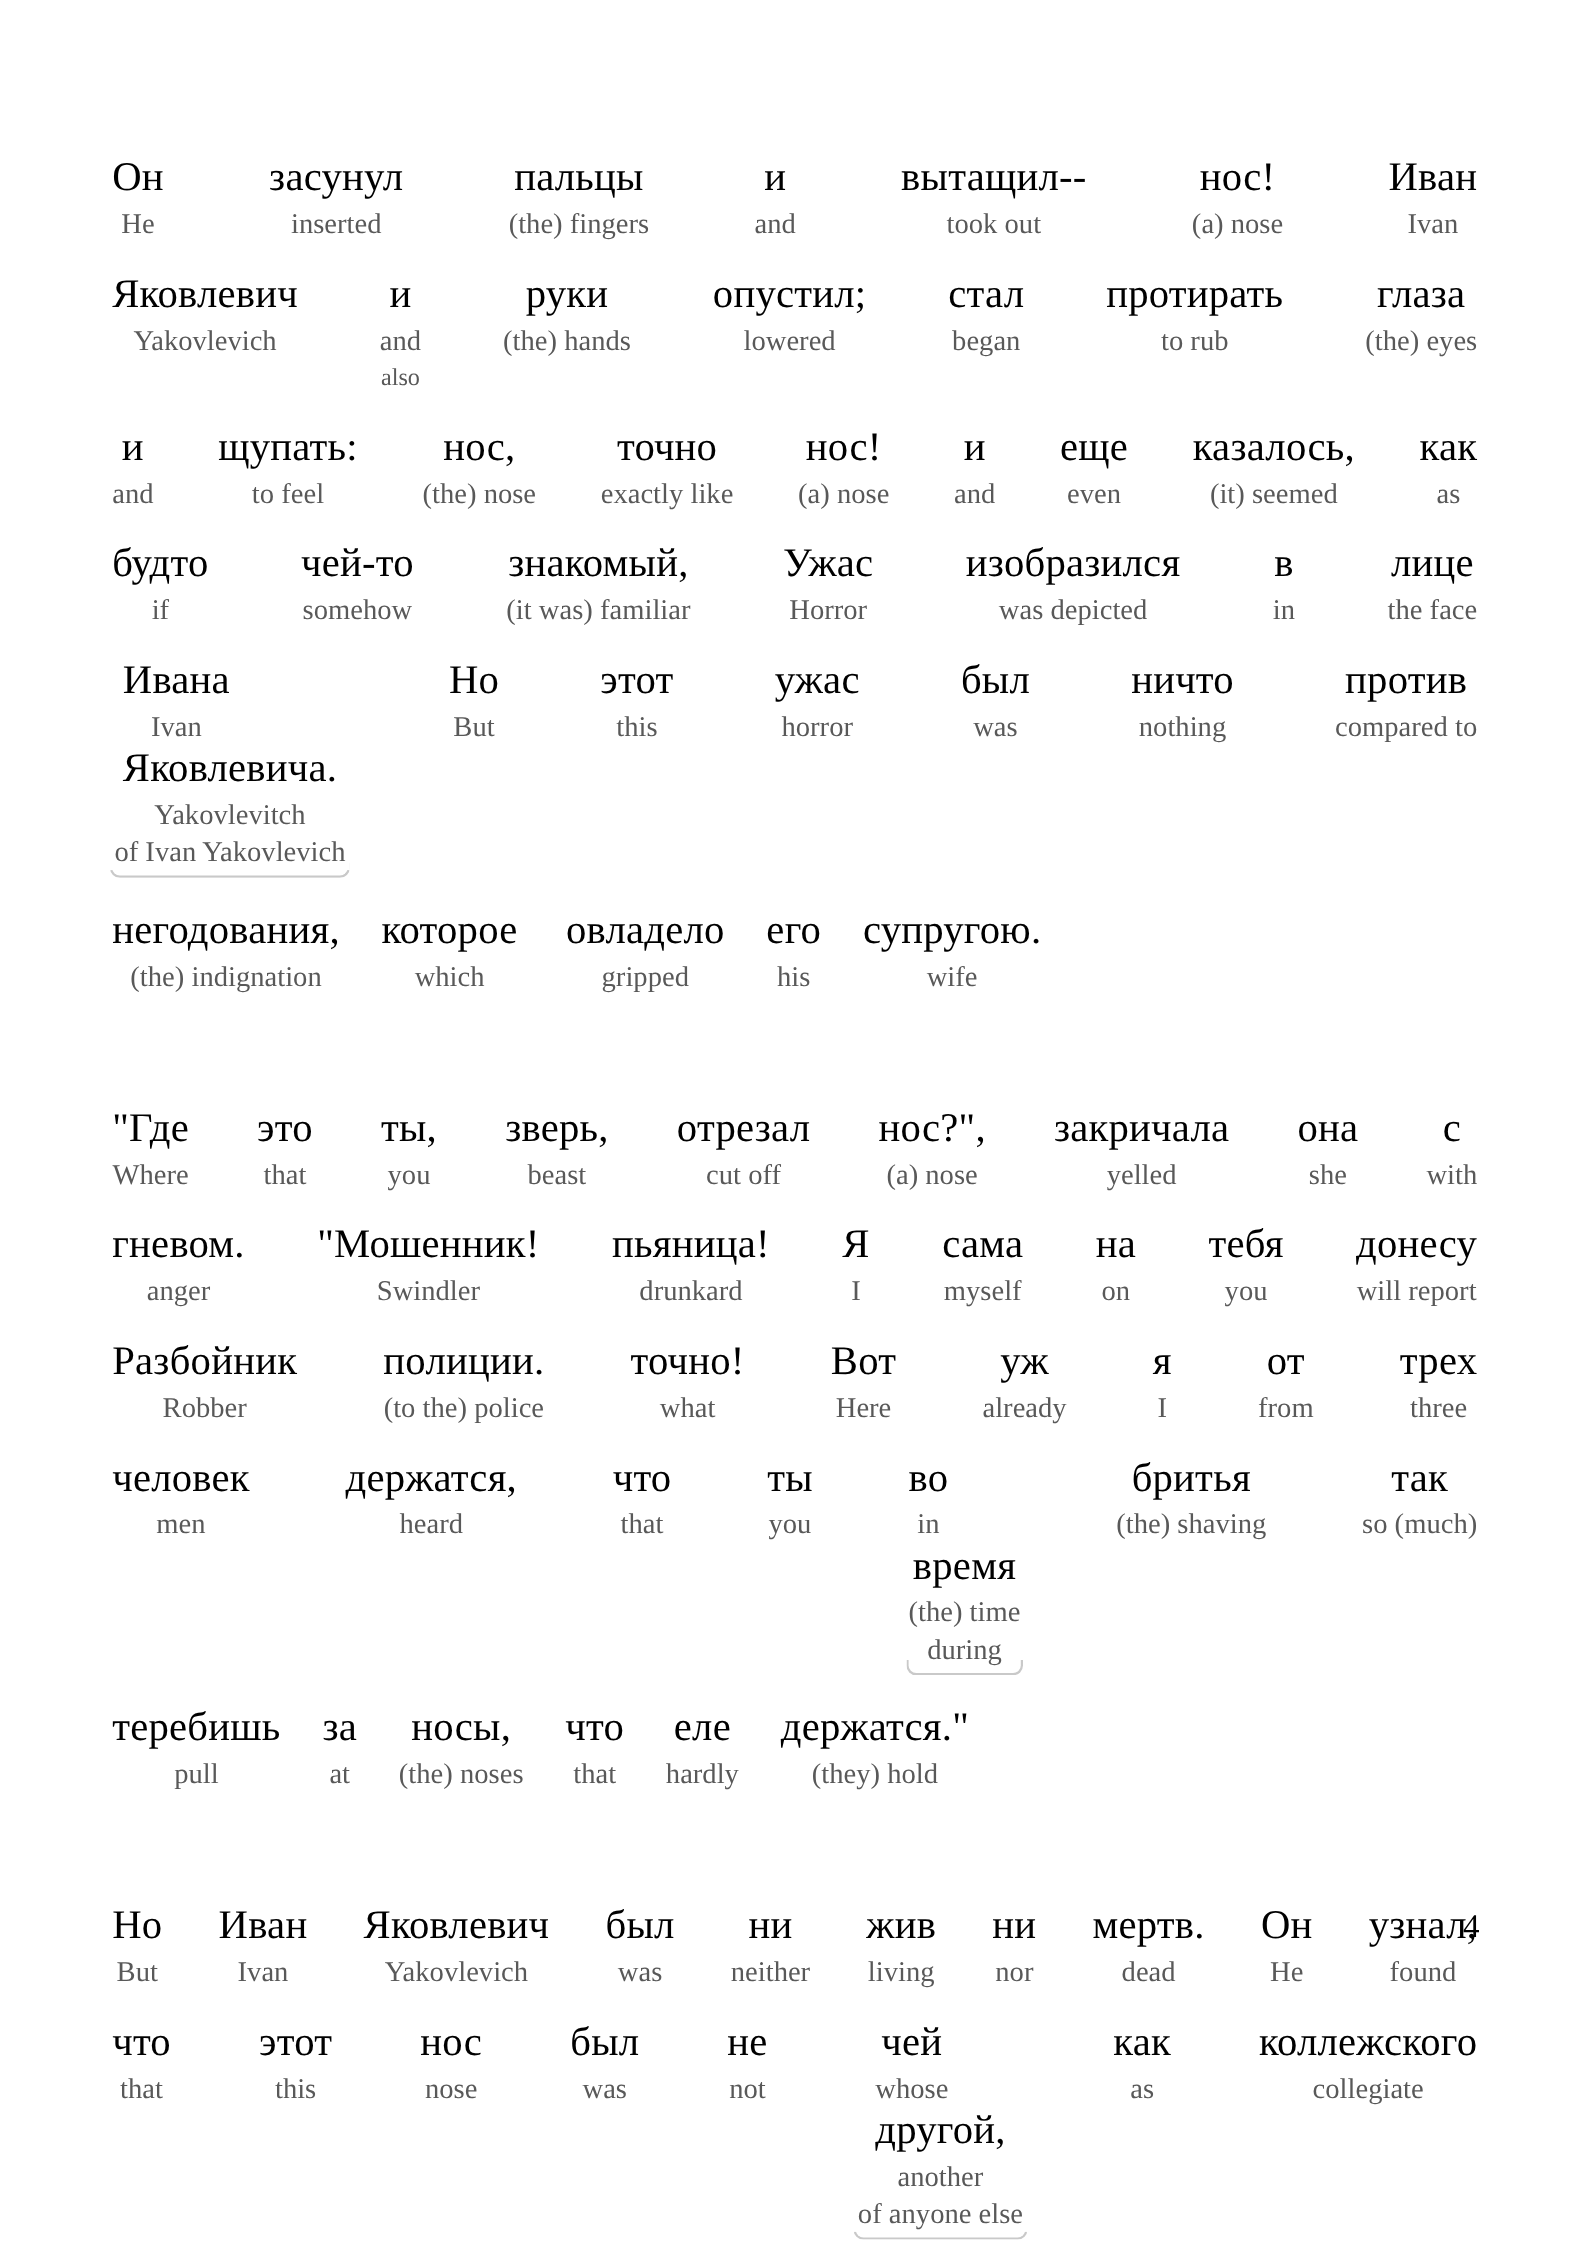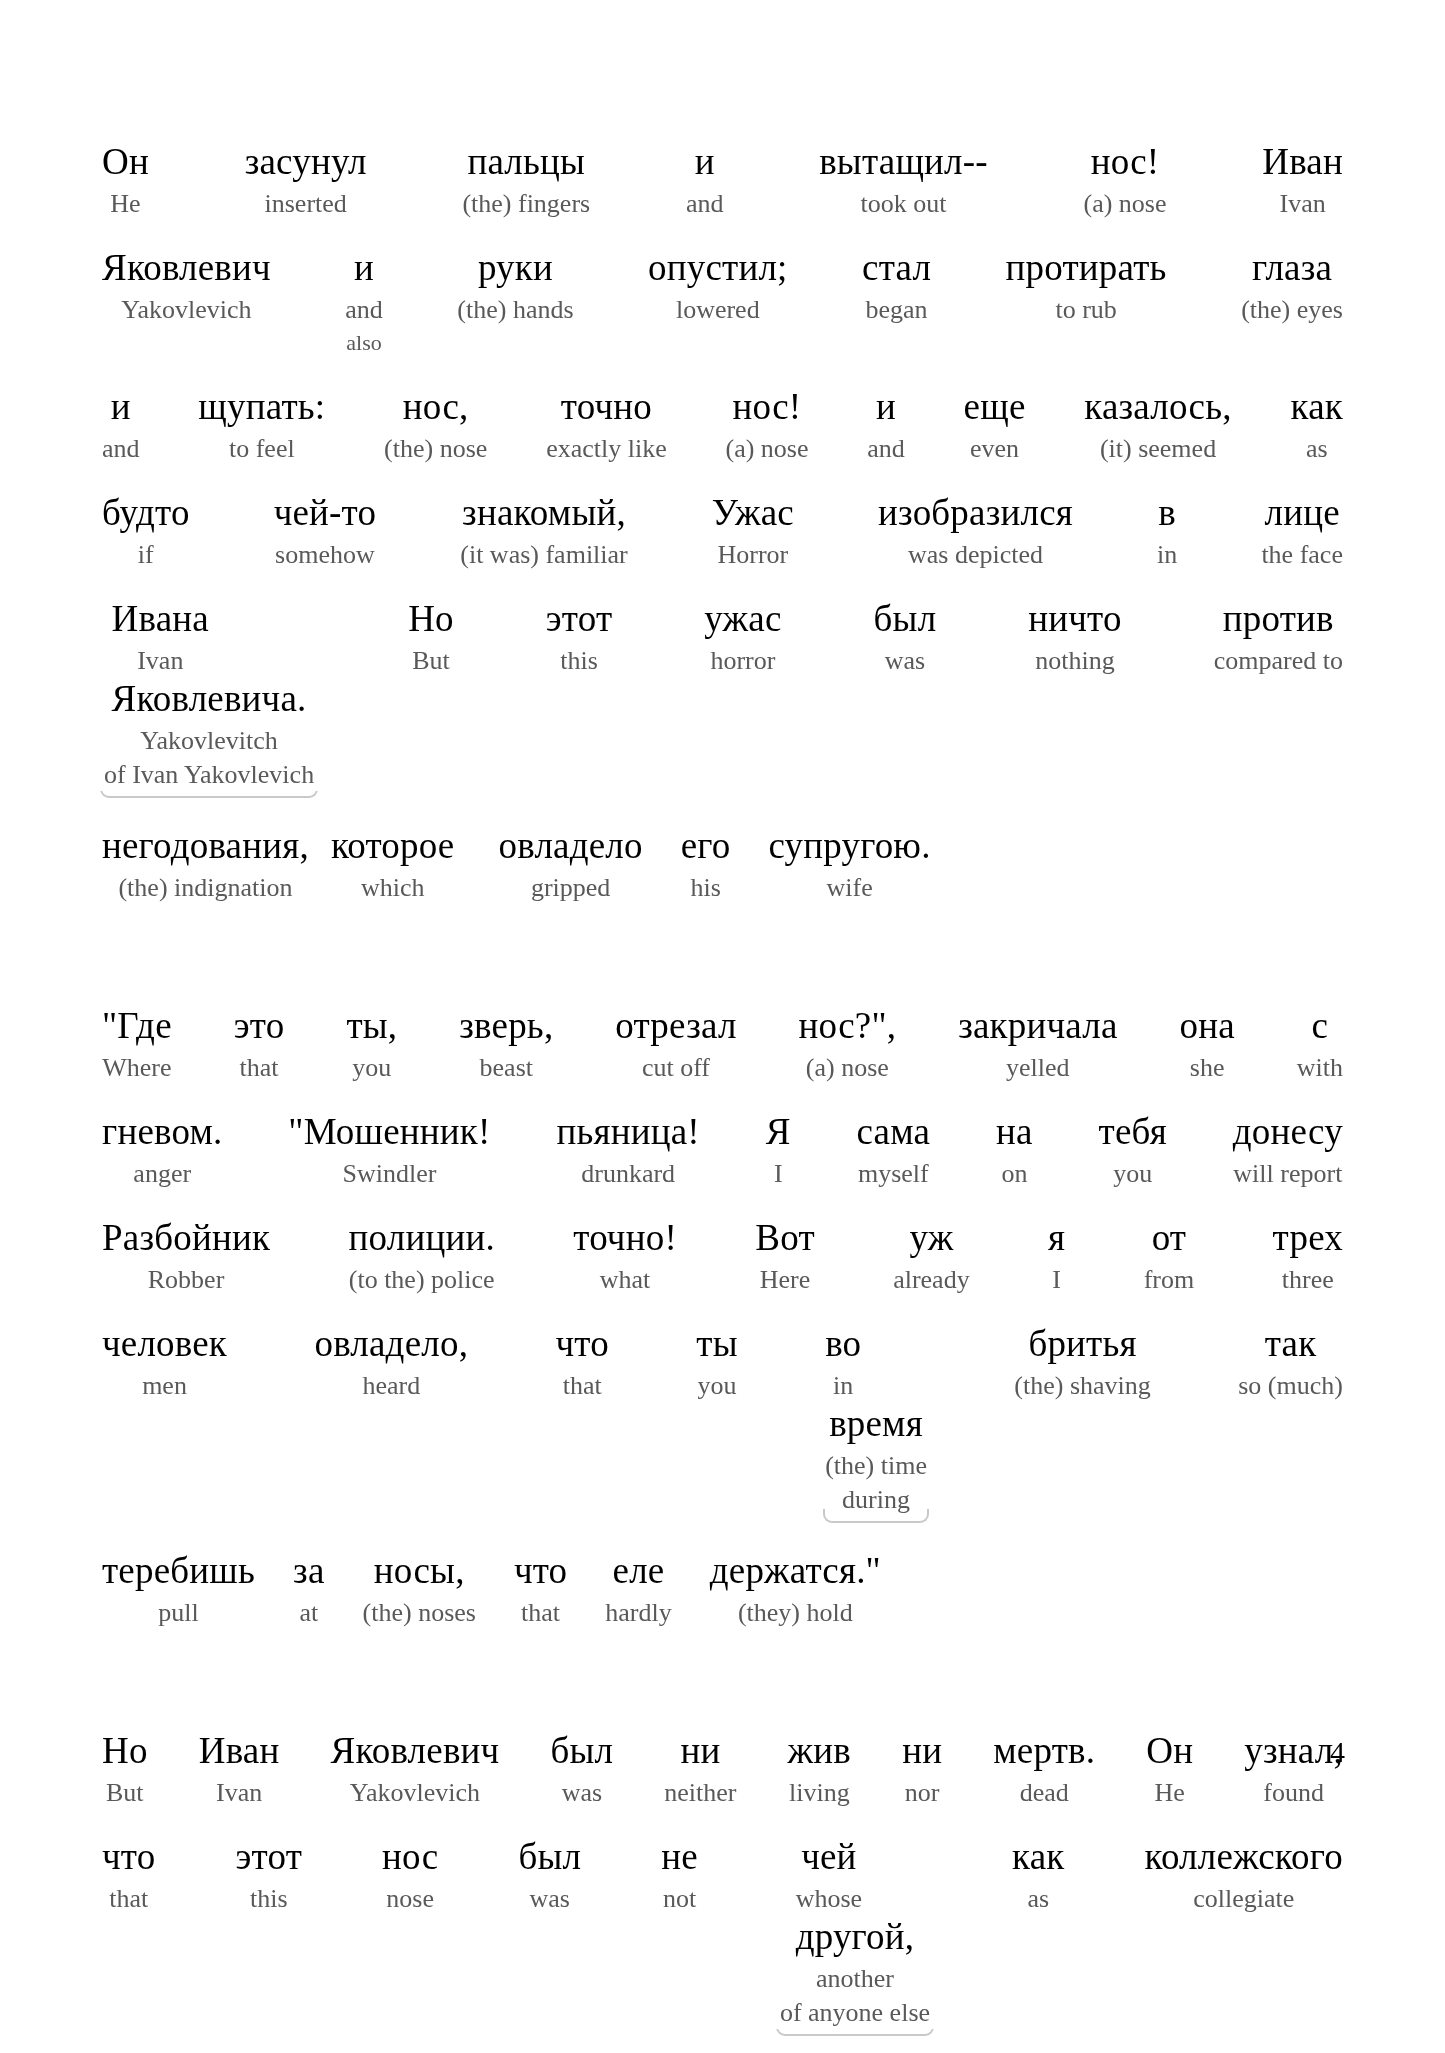--- a/index.html
+++ b/index.html
@@ -282,21 +282,21 @@
           <div class="unit">
             <div class="src">против</div>
             <div class="gloss">compared to</div>
           </div>
         </div>
         <div class="iline" style="justify-content: flex-start;">
           <div class="unit">
             <div class="src">негодования,</div>
             <div class="gloss">(the) indignation</div>
           </div>
-          <div class="unit" style="margin-left: 18px; justify-content: flex-end;">
+          <div class="unit" style="margin-left: 34px; justify-content: flex-end;">
             <div class="src">которое</div>
             <div class="gloss">which</div>
           </div>
           <div class="unit" style="margin-left: 40px;">
             <div class="src">овладело</div>
             <div class="gloss">gripped</div>
           </div>
           <div class="unit" style="margin-left: 34px;">
             <div class="src">его</div>
             <div class="gloss">his</div>
@@ -413,21 +413,21 @@
             <div class="src">трех</div>
             <div class="gloss">three</div>
           </div>
         </div>
         <div class="iline">
           <div class="unit">
             <div class="src">человек</div>
             <div class="gloss">men</div>
           </div>
           <div class="unit">
-            <div class="src">овладело,</div>
+            <div class="src">держатся,</div>
             <div class="gloss">heard</div>
           </div>
           <div class="unit">
             <div class="src">что</div>
             <div class="gloss">that</div>
           </div>
           <div class="unit">
             <div class="src">ты</div>
             <div class="gloss">you</div>
           </div>

